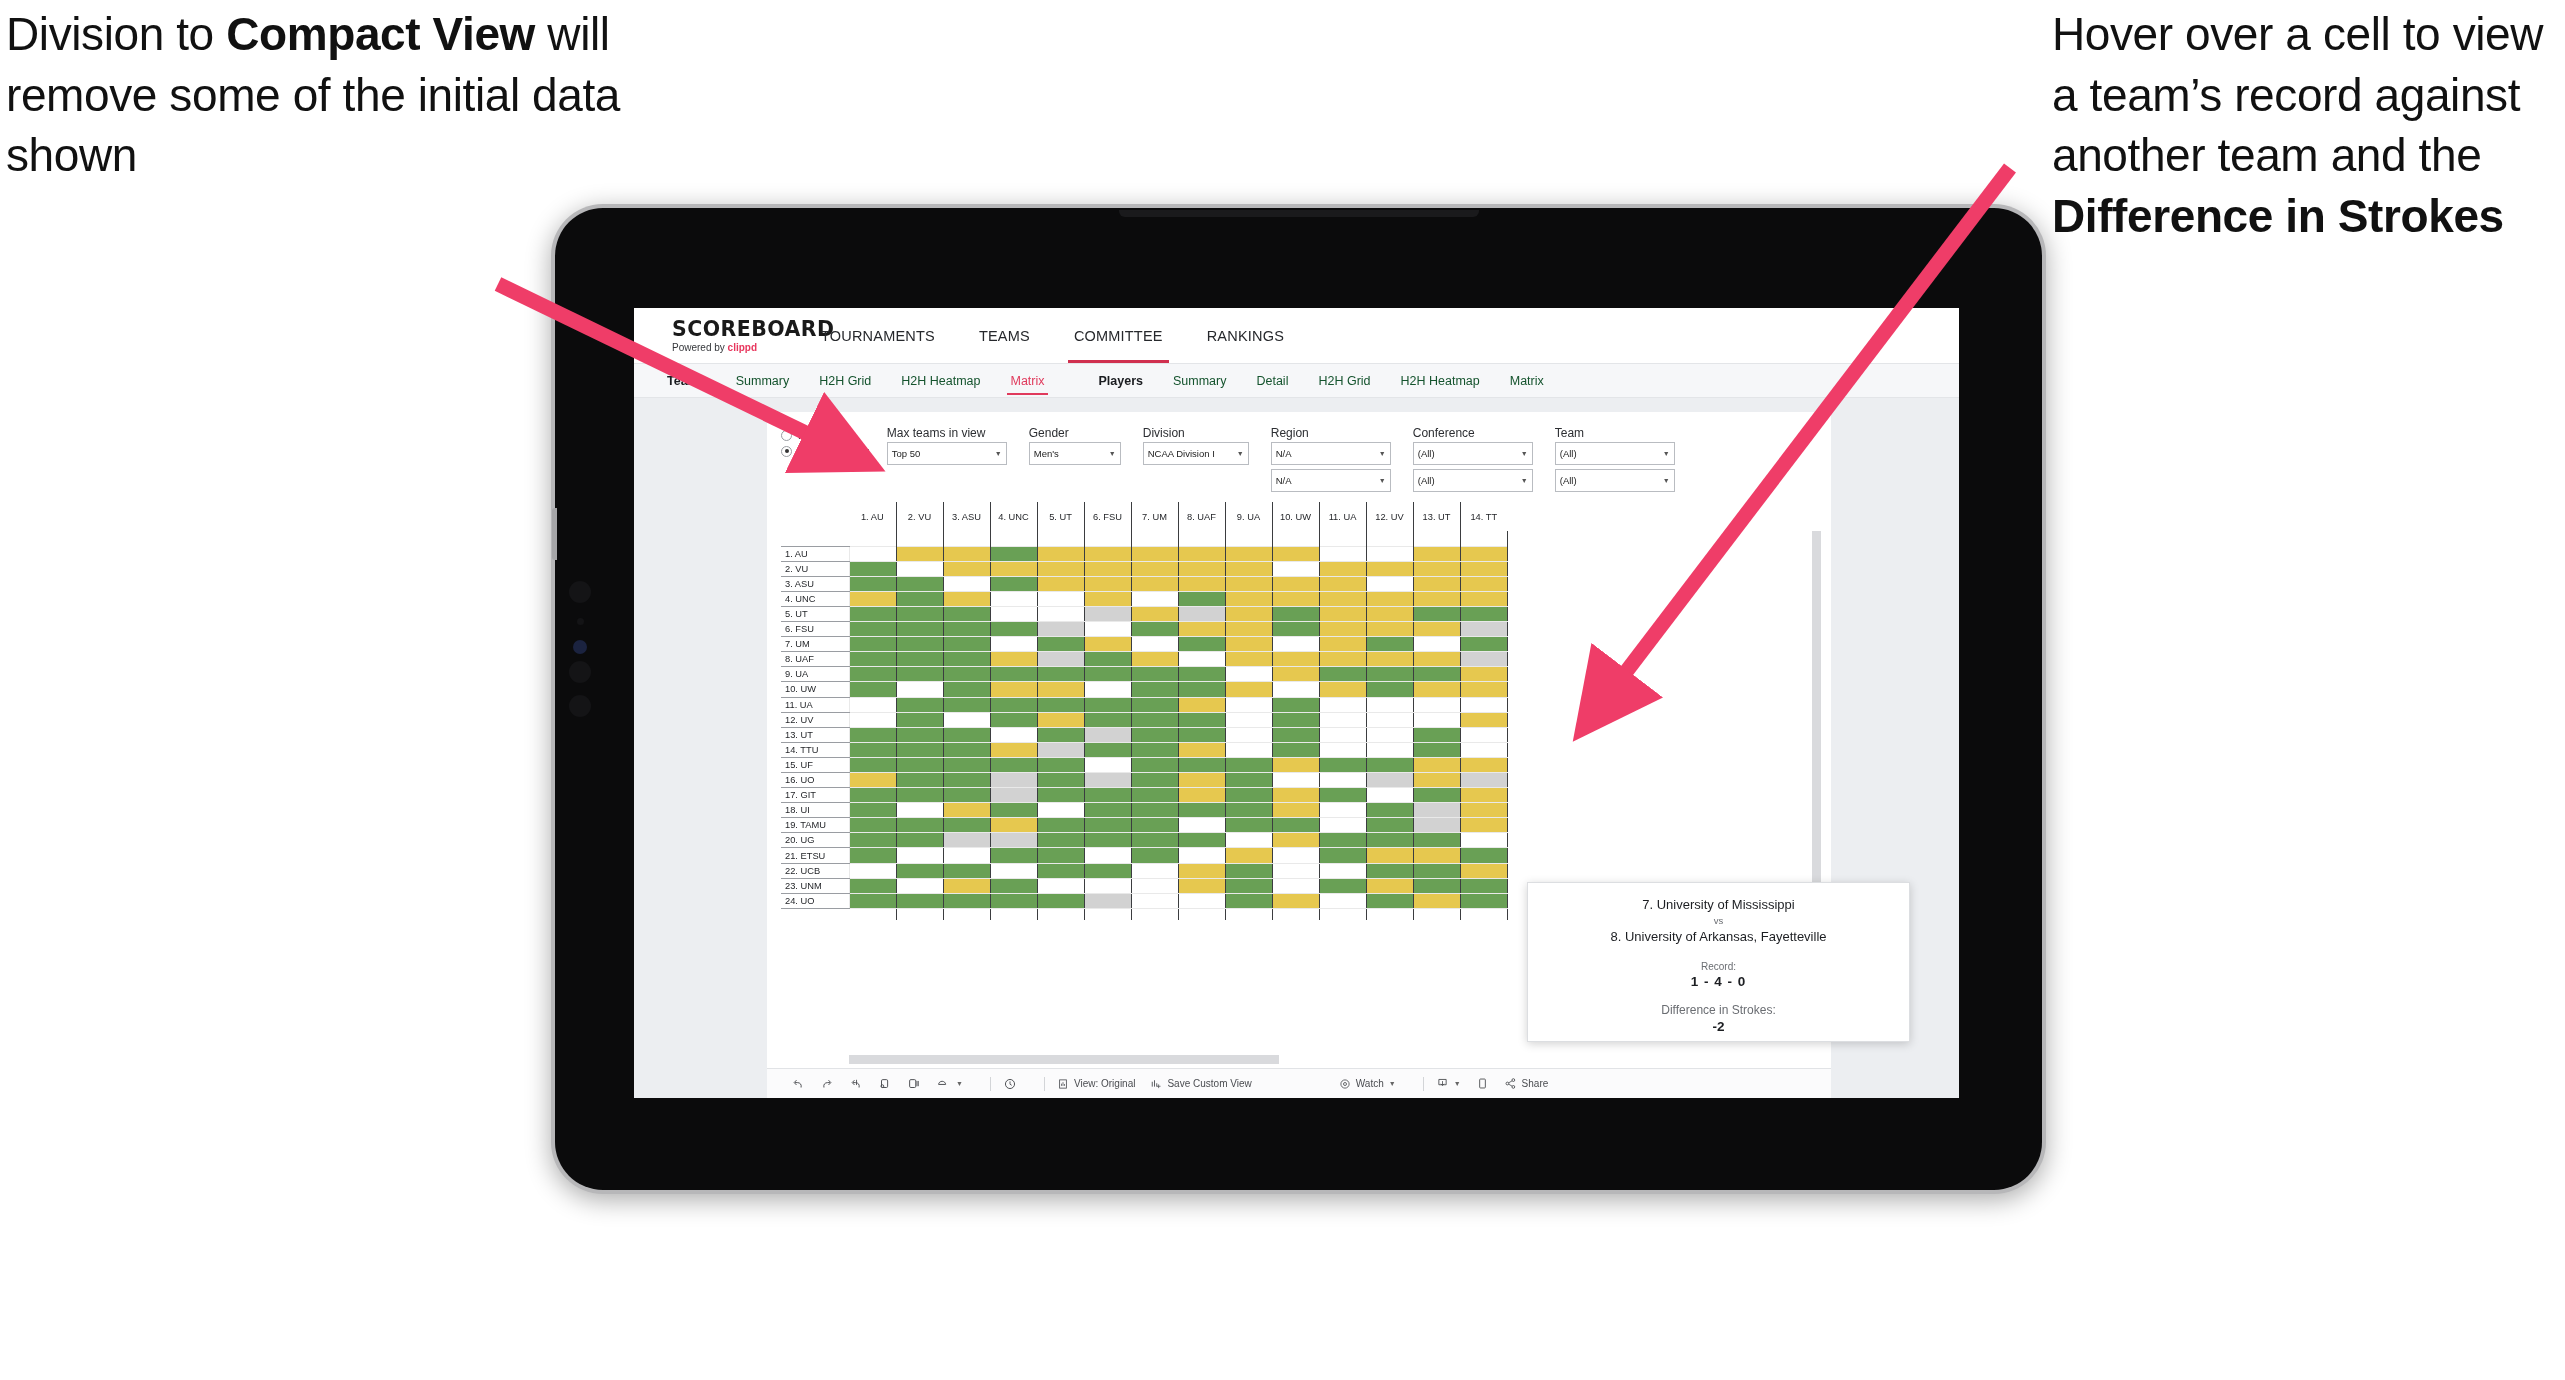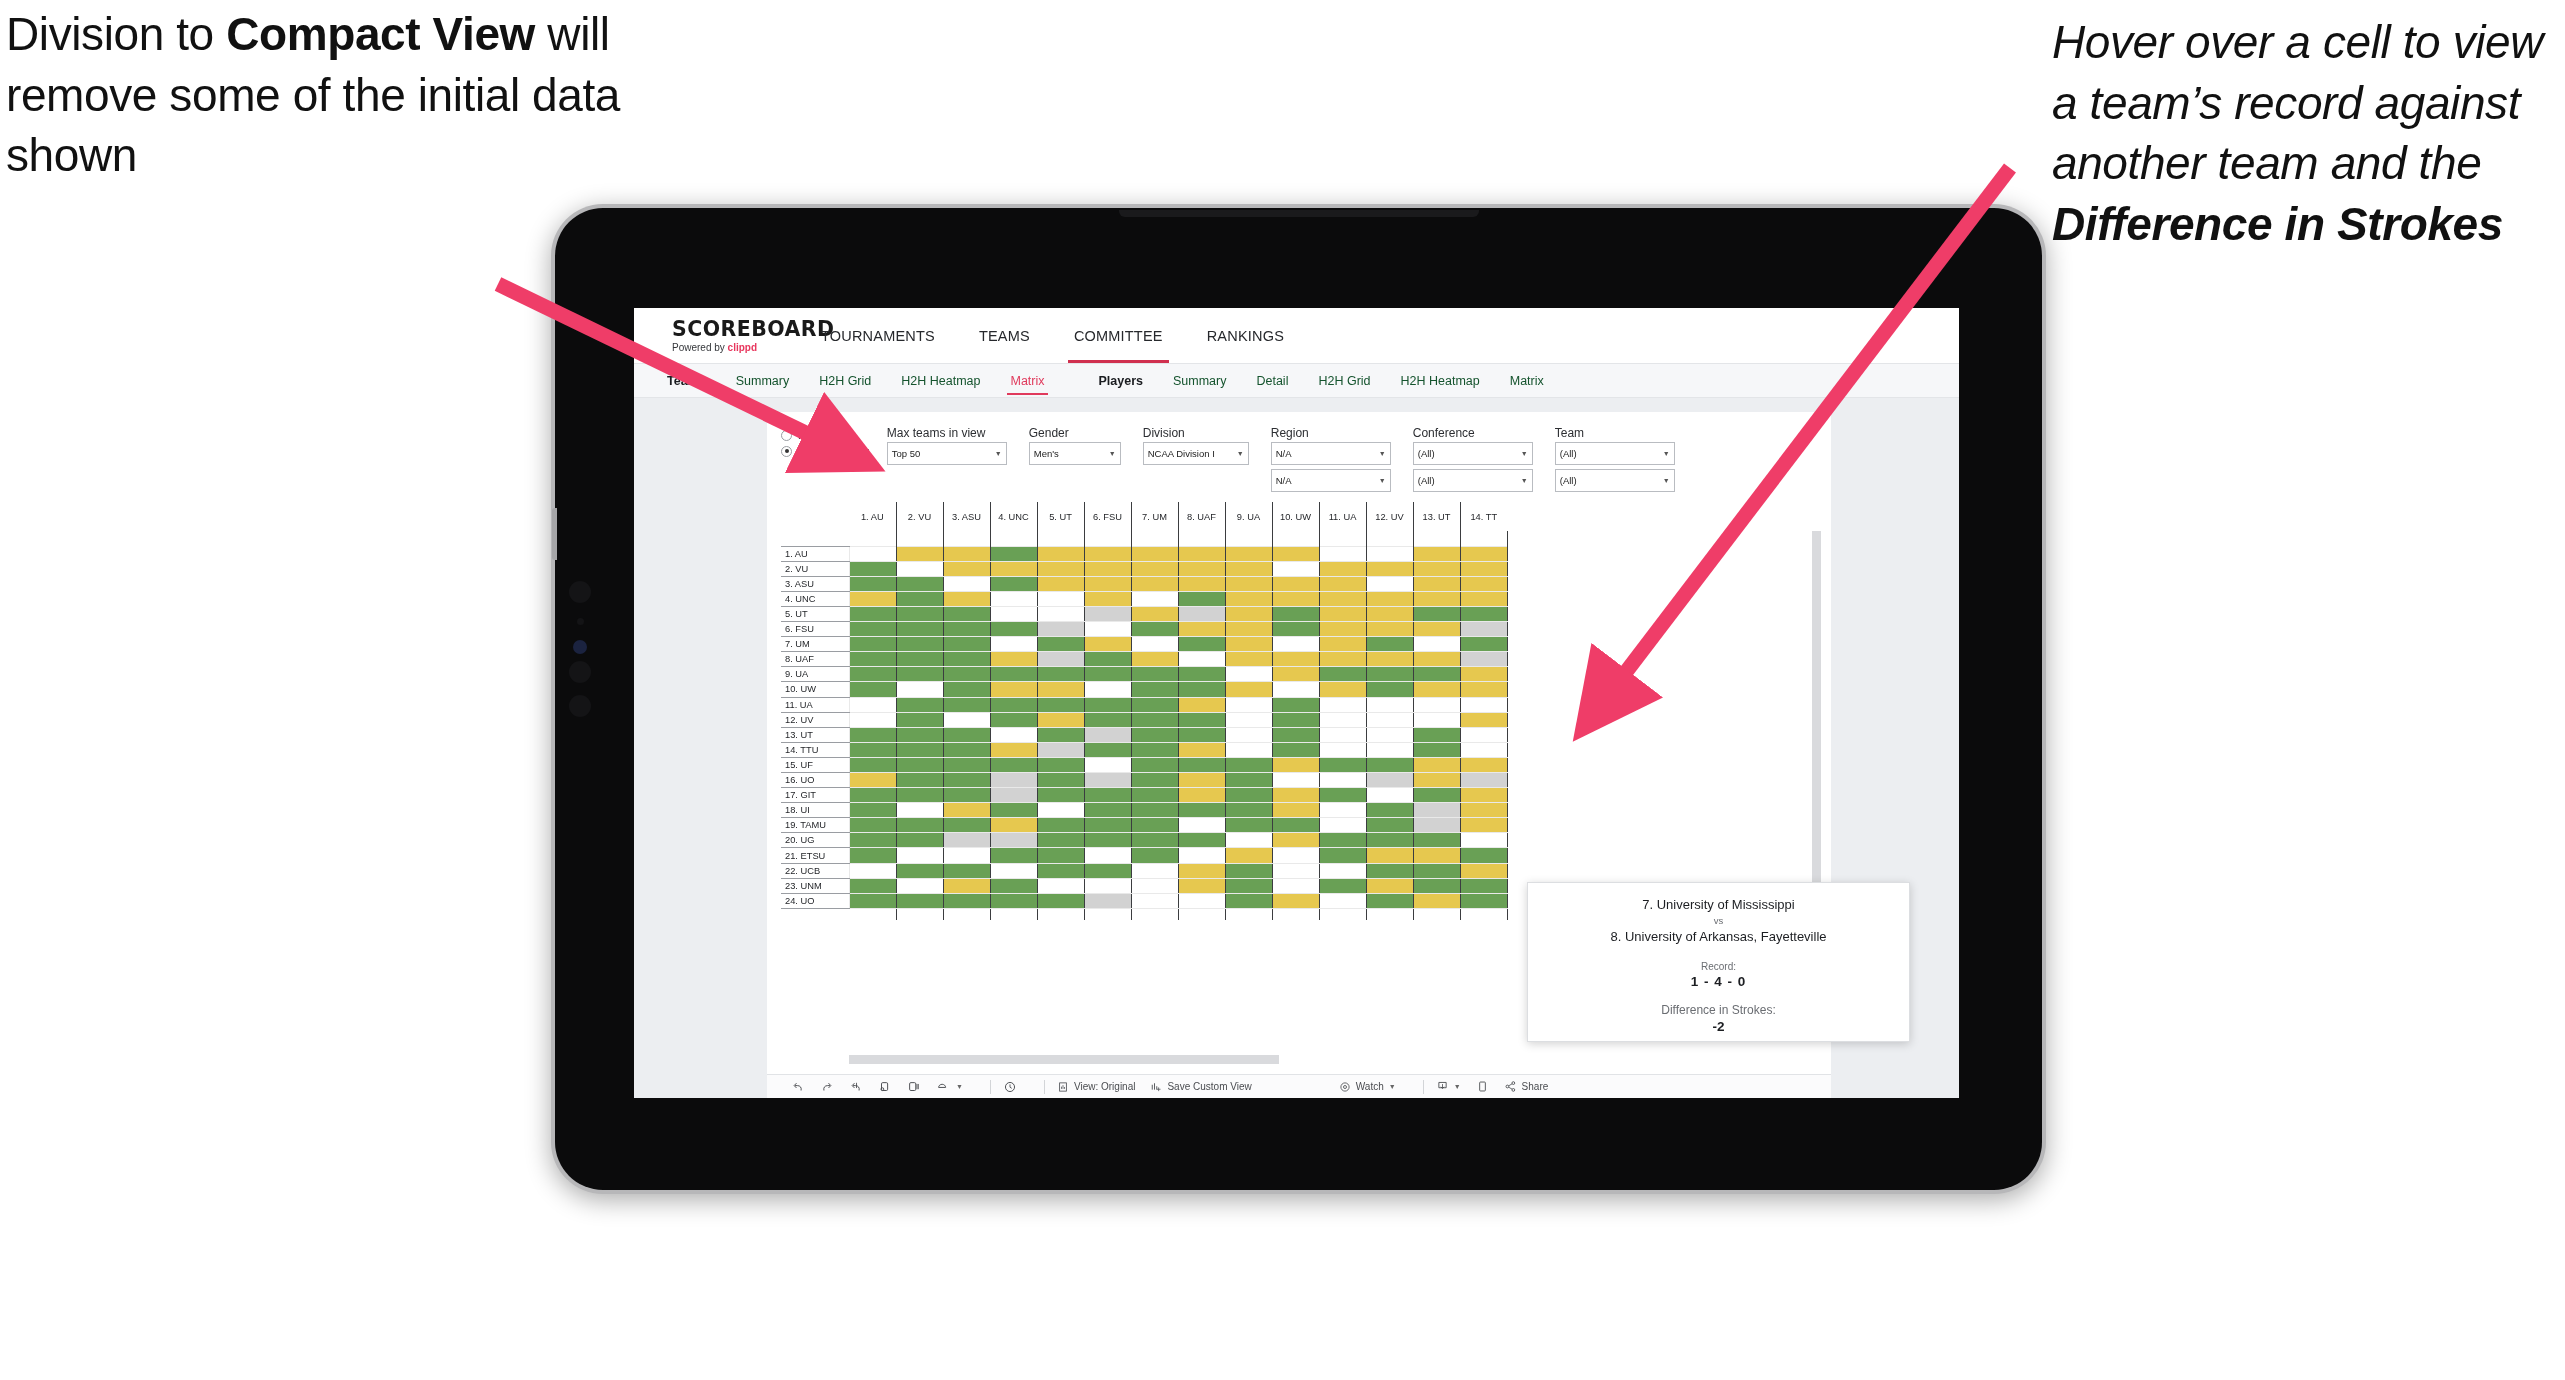--- a/index.html
+++ b/index.html
@@ -3,21 +3,21 @@
 <meta charset="utf-8">
 <style>
   * { margin:0; padding:0; box-sizing:border-box; }
   html,body { width:2565px; height:1380px; background:#ffffff;
     font-family:"Liberation Sans", sans-serif; overflow:hidden; }
 
   
   .annot { position:absolute; font-size:46px; line-height:1.32; color:#111; letter-spacing:-0.4px; }
   .annot b { font-weight:700; }
   #annot-left  { left:6px;  top:4px;  width:620px; }
-  #annot-right { left:2052px; top:12px; width:510px;font-style:italic; }
+  #annot-right { left:2052px; top:4px; width:510px; }
 
   
   #device { position:absolute; left:551px; top:204px; width:1495px; height:990px;
     background:#b7b7b9; border-radius:52px; padding:4px;
     box-shadow:0 6px 26px rgba(0,0,0,.33); }
   #device-inner { width:100%; height:100%; background:#0b0b0c; border-radius:48px;
     position:relative; }
   #btn-power { position:absolute; left:-3px; top:300px; width:5px; height:52px;
     background:#a6a6a8; border-radius:3px 0 0 3px; }
   .cam-dot { position:absolute; border-radius:50%; background:#141416; }
@@ -114,21 +114,21 @@
     text-align:center; padding-top:14px; z-index:20; }
   #tooltip .t1 { font-size:13px; color:#1c1e22; }
   #tooltip .vs { font-size:9.5px; color:#6a6d72; margin:3px 0; }
   #tooltip .t2 { font-size:13px; color:#1c1e22; }
   #tooltip .lab { font-size:10px; color:#6a6d72; margin-top:17px; }
   #tooltip .val { font-size:13.5px; color:#1c1e22; font-weight:600; letter-spacing:1px; margin-top:2px; }
   #tooltip .lab2 { font-size:12px; color:#6a6d72; margin-top:14px; }
   #tooltip .val2 { font-size:13.5px; color:#1c1e22; font-weight:700; margin-top:2px; }
 
   
-  #toolbar { position:absolute; left:0; bottom:0; height:24px; width:100%;
+  #toolbar { position:absolute; left:0; bottom:0; height:30px; width:100%;
     background:#fbfbfc; border-top:1px solid #e1e3e6; display:flex; align-items:center;
     padding-left:24px; font-size:10px; color:#3c3e42; gap:0; }
   .tb { display:flex; align-items:center; margin-right:15px; color:#4a4c50; }
   .tb svg { display:block; }
   .tbsep { width:1px; height:14px; background:#d3d5d8; margin:0 12px; }
   .tbtext { margin-left:5px; }
 
   
   #arrows { position:absolute; left:0; top:0; width:2565px; height:1380px;
     pointer-events:none; }

